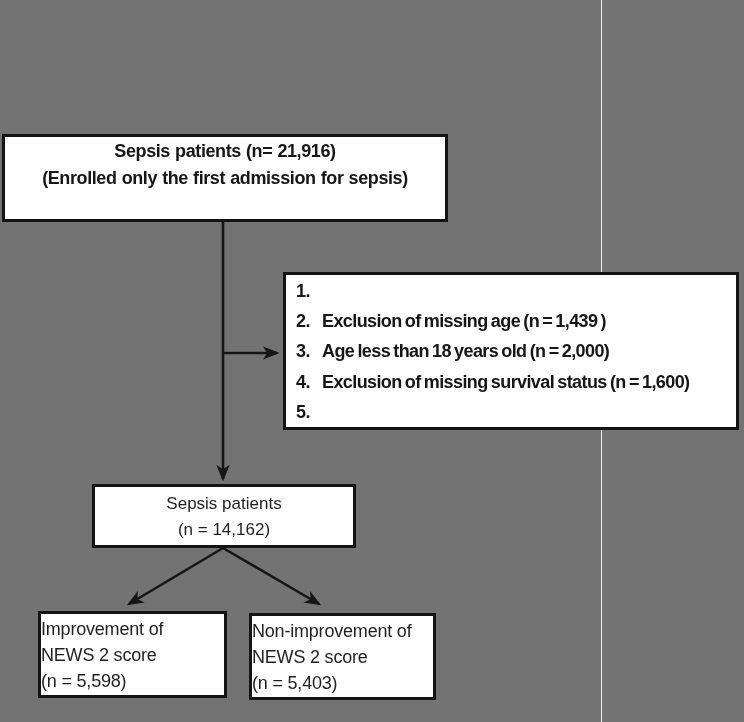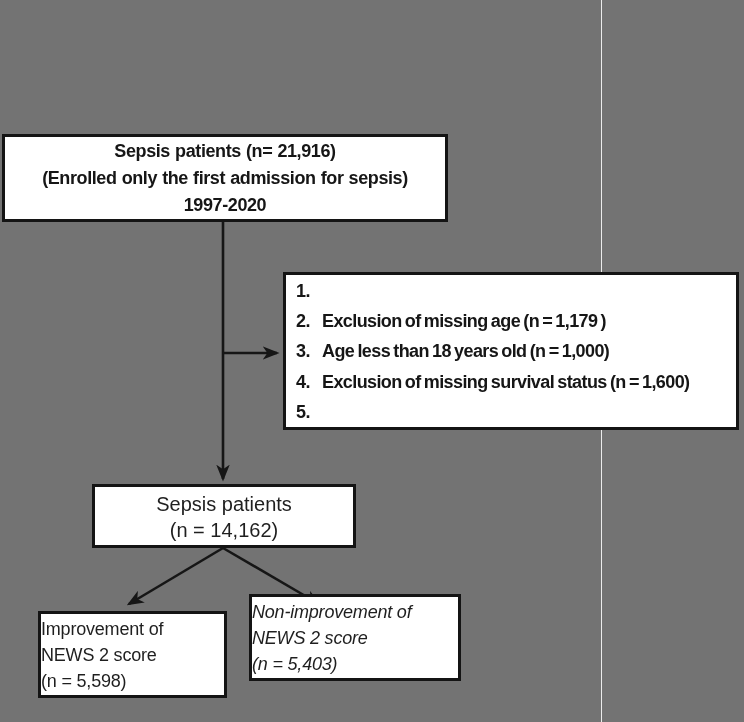--- a/index.html
+++ b/index.html
@@ -66,37 +66,36 @@
     padding-left: 10px;
     box-sizing: border-box;
   }
   .box-mid {
     left: 92px;
     top: 484px;
     width: 264px;
     height: 64px;
     text-align: center;
     font-weight: 400;
-    font-size: 20px;
+    font-size: 17px;
     line-height: 26px;
     padding-top: 4px;
     color: #1f1f1f;
   }
   .box-bl {
     left: 24px;
     top: 611px;
     width: 189px;
     height: 87px;
   }
   .box-br {
     left: 235px;
-    top: 594px;
-    width: 212px;
+    top: 613px;
+    width: 187px;
     height: 87px;
-    font-style: italic;
   }
   .box-bl, .box-br {
     font-weight: 400;
     font-size: 18px;
     line-height: 26px;
     padding-top: 2px;
     color: #1f1f1f;
     letter-spacing: -0.2px;
     margin-left: 14px;
   }
@@ -124,34 +123,33 @@
     </defs>
     <line x1="223" y1="221" x2="223" y2="479" stroke="#161616" stroke-width="2.6" marker-end="url(#ah)"></line>
     <line x1="224" y1="353" x2="277" y2="353" stroke="#161616" stroke-width="2.6" marker-end="url(#ah)"></line>
     <line x1="223" y1="548" x2="129" y2="604" stroke="#161616" stroke-width="2.6" marker-end="url(#ah)"></line>
     <line x1="223" y1="548" x2="319" y2="604" stroke="#161616" stroke-width="2.6" marker-end="url(#ah)"></line>
   </svg>
 
   <div class="box box-top">
     <div>Sepsis patients (n= 21,916)</div>
     <div>(Enrolled only the first admission  for sepsis)</div>
-    <div>1997-2020</div>
   </div>
 
   <div class="box box-excl">
     <div class="excl-row">
       <span class="excl-num">1.</span>
     </div>
     <div class="excl-row">
       <span class="excl-num">2.</span>
-      <span>Exclusion of missing age  (n = 1,179 )</span>
+      <span>Exclusion of missing age  (n = 1,439 )</span>
     </div>
     <div class="excl-row">
       <span class="excl-num">3.</span>
-      <span>Age less than 18 years old (n = 1,000)</span>
+      <span>Age less than 18 years old (n = 2,000)</span>
     </div>
     <div class="excl-row">
       <span class="excl-num">4.</span>
       <span>Exclusion of missing survival status (n = 1,600)</span>
     </div>
     <div class="excl-row">
       <span class="excl-num">5.</span>
     </div>
   </div>
 

